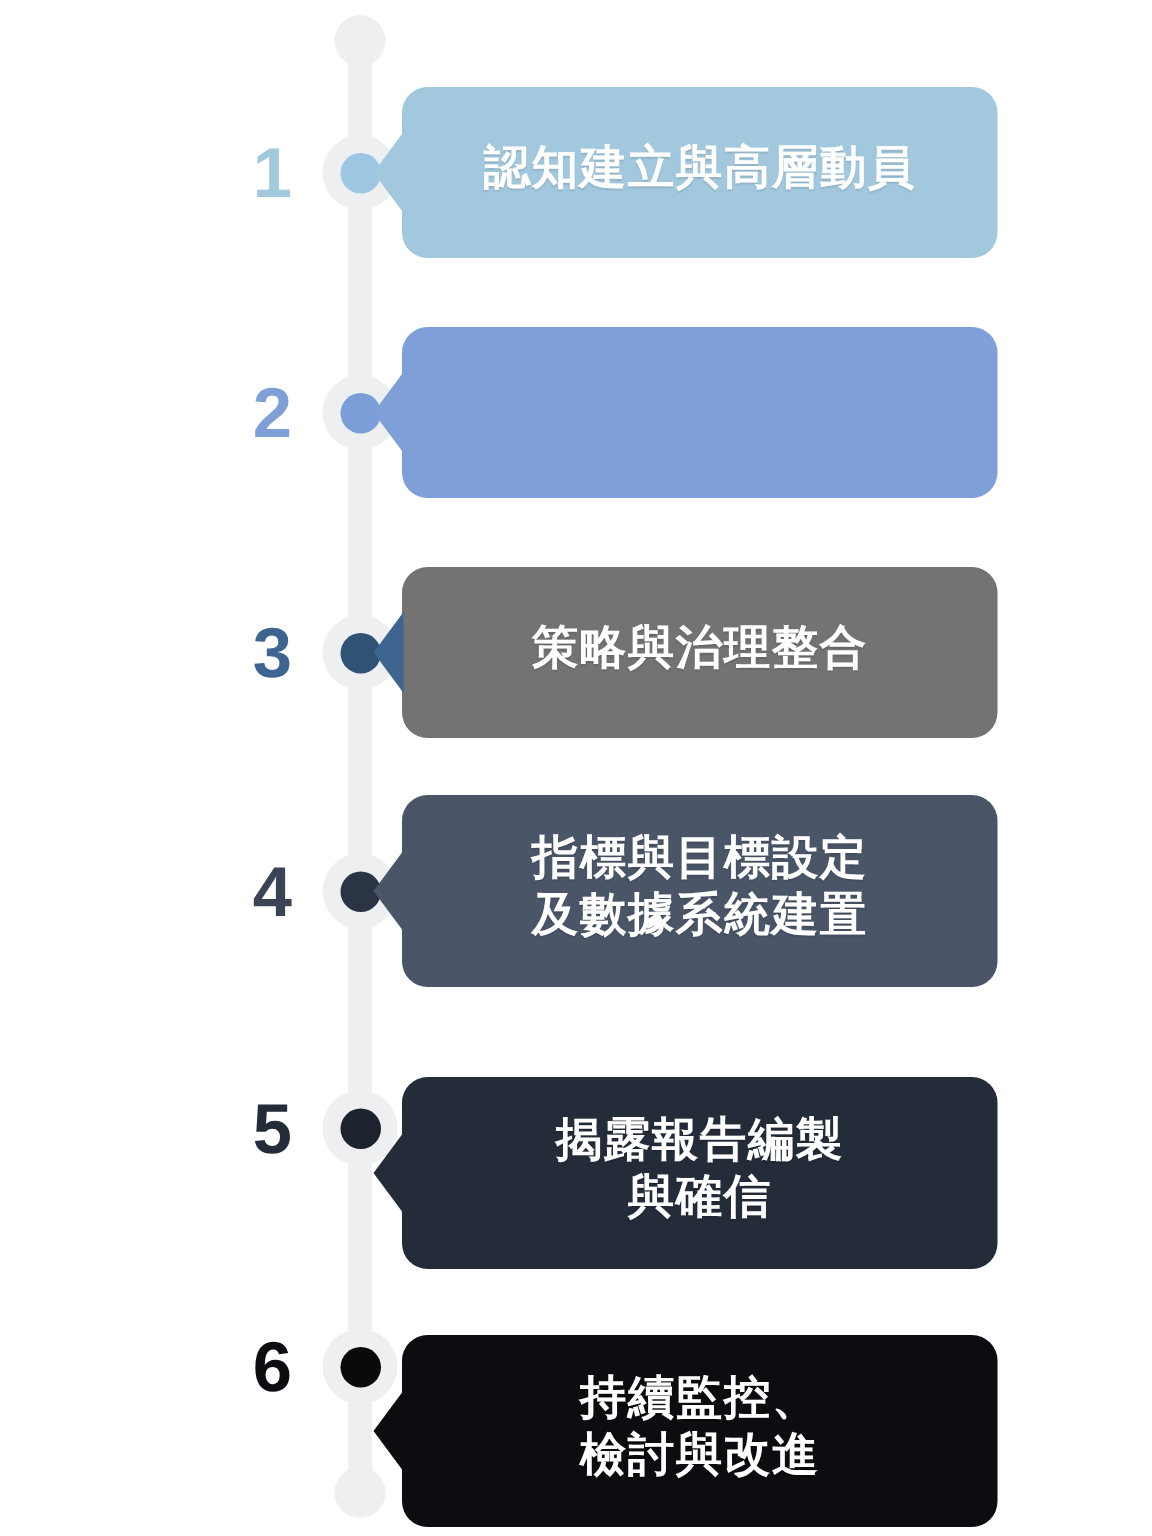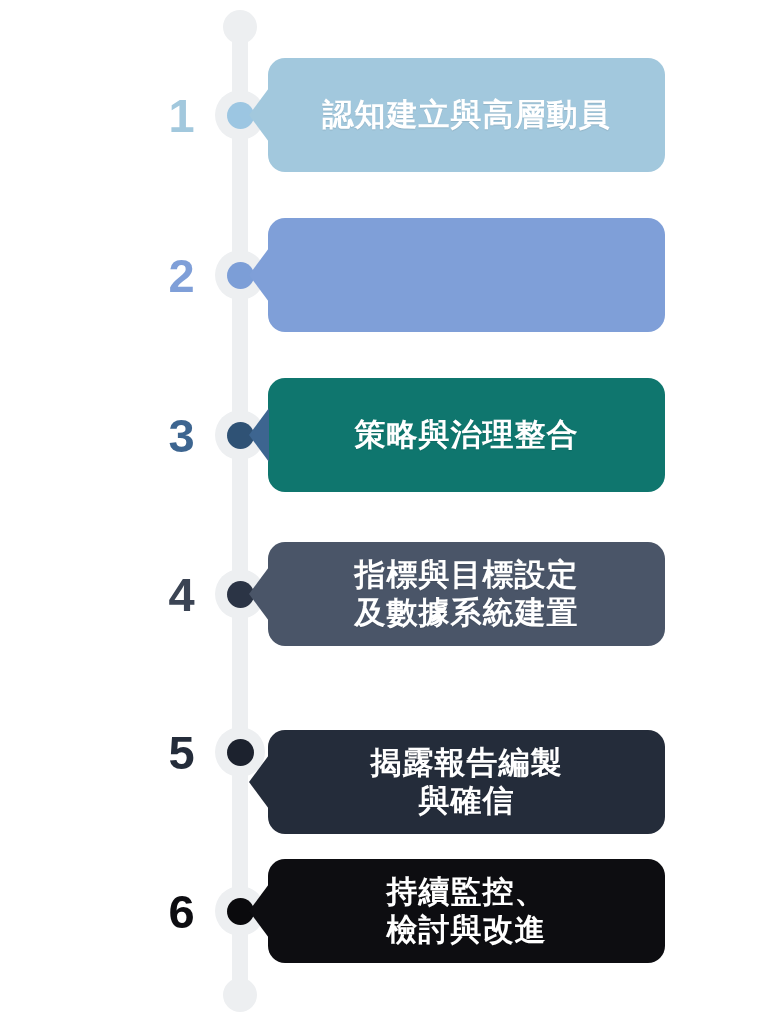--- a/index.html
+++ b/index.html
@@ -88,20 +88,21 @@
     left: 268px;
     width: 397px;
     border-radius: 17px;
     color: #ffffff;
     display: flex;
     align-items: center;
     justify-content: center;
     transform: translateY(-50%);
     box-sizing: border-box;
     padding: 0 14px;
+    font-family: Liberation Mono, monospace;
   }
   .card-notch {
     position: absolute;
     left: -19px;
     top: 50%;
     margin-top: -27px;
     width: 0;
     height: 0;
     border-top: 27px solid transparent;
     border-bottom: 27px solid transparent;
@@ -111,21 +112,21 @@
   .card-label {
     font-size: 31px;
     font-weight: 700;
     line-height: 1.22;
     text-align: center;
     letter-spacing: 1px;
     white-space: pre-line;
     text-shadow: 0 1px 1px rgba(0,0,0,0.10);
   }
   .card.h1 { height: 114px; }
-  .card.h2 { height: 104px; }
+  .card.h2 { height: 128px; }
 </style>
 </head>
 <body>
 
 <div id="timeline">
 
   <div class="track-line"></div>
   <div class="track-cap top"></div>
   <div class="track-cap bottom"></div>
 
@@ -147,21 +148,21 @@
         </div>
         <div class="card h1" style="background: rgb(127, 159, 216); color: rgb(255, 255, 255);">
           <div class="card-notch" style="border-right-color: rgb(127, 159, 216);"></div>
         </div>
       </div>
       <div class="step" style="top: 435px;">
         <div class="step-number" style="color: rgb(61, 101, 144);">3</div>
         <div class="node">
           <div class="node-dot" style="background: rgb(47, 82, 117);"></div>
         </div>
-        <div class="card h1" style="background: #0f766e; color: rgb(255, 255, 255);">
+        <div class="card h1" style="background: #737373; color: rgb(255, 255, 255);">
           <div class="card-notch" style="border-right-color: rgb(61, 101, 144);"></div>
           <div class="card-label">策略與治理整合</div>
         </div>
       </div>
       <div class="step" style="top: 594px;">
         <div class="step-number" style="color: rgb(59, 68, 84);">4</div>
         <div class="node">
           <div class="node-dot" style="background: rgb(43, 52, 69);"></div>
         </div>
         <div class="card h2" style="background: rgb(74, 85, 104); color: rgb(255, 255, 255);">
@@ -179,21 +180,21 @@
           <div class="card-notch" style="border-right-color: rgb(36, 44, 58);"></div>
           <div class="card-label">揭露報告編製
 與確信</div>
         </div>
       </div>
       <div class="step" style="top: 911px;">
         <div class="step-number" style="color: rgb(13, 13, 17);">6</div>
         <div class="node">
           <div class="node-dot" style="background: rgb(10, 10, 13);"></div>
         </div>
-        <div class="card h2" style="background: rgb(13, 13, 17); color: rgb(255, 255, 255);">
+        <div class="card h2" style="background: rgb(13, 13, 17); color: rgb(255, 255, 255); margin-top: 43px;">
           <div class="card-notch" style="border-right-color: rgb(13, 13, 17);"></div>
           <div class="card-label">持續監控、
 檢討與改進</div>
         </div>
       </div>
     </div>
 
 </div>
 
 </body></html>

